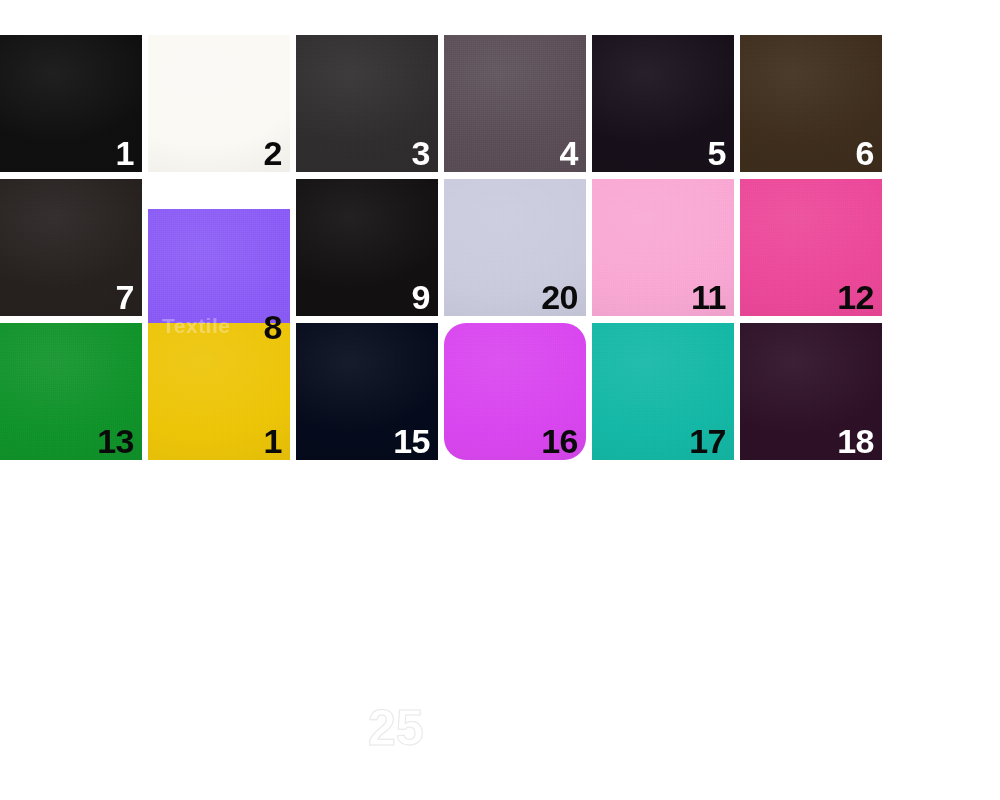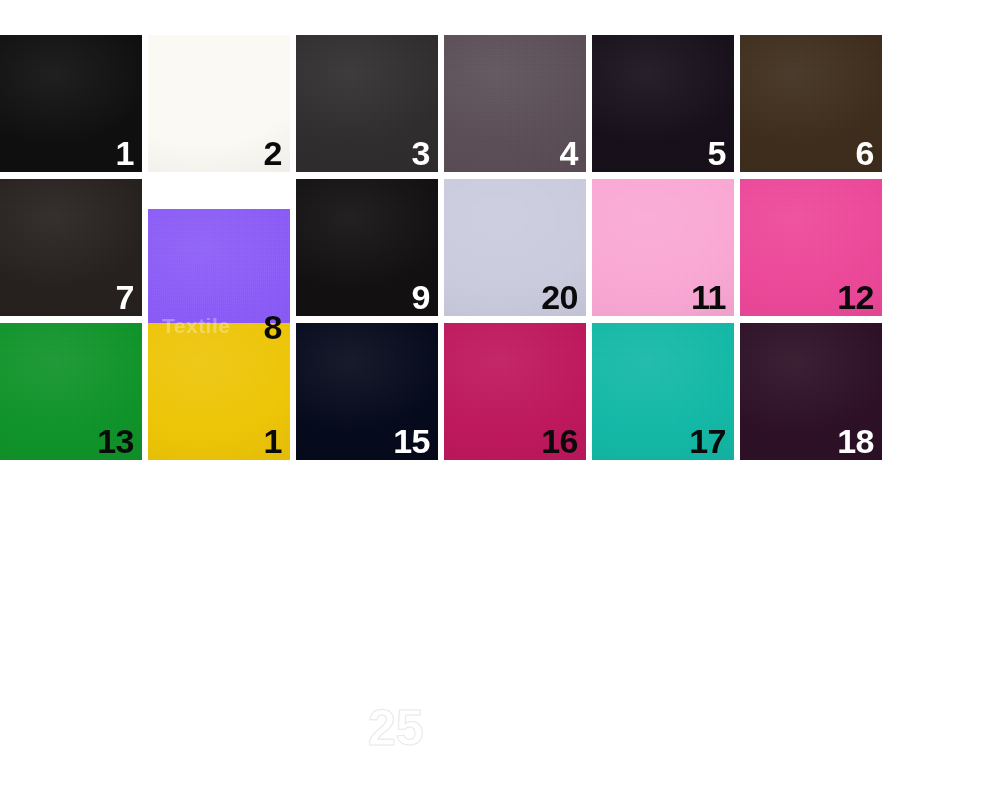--- a/index.html
+++ b/index.html
@@ -180,21 +180,21 @@
       <div class="swatch" style="background: rgb(237, 197, 8);">
         <div class="sheen"></div>
         <div class="fabric-texture"></div>
         <div class="swatch-number dark">1</div>
       </div>
       <div class="swatch" style="background: rgb(5, 10, 28);">
         <div class="sheen"></div>
         <div class="fabric-texture"></div>
         <div class="swatch-number light">15</div>
       </div>
-      <div class="swatch" style="background: #be185d;">
+      <div class="swatch" style="background: #d946ef; border-radius: 22px;">
         <div class="sheen"></div>
         <div class="fabric-texture"></div>
         <div class="swatch-number dark">16</div>
       </div>
       <div class="swatch" style="background: #14b8a6;">
         <div class="sheen"></div>
         <div class="fabric-texture"></div>
         <div class="swatch-number dark">17</div>
       </div>
       <div class="swatch" style="background: rgb(45, 16, 38); text-decoration: underline;">

